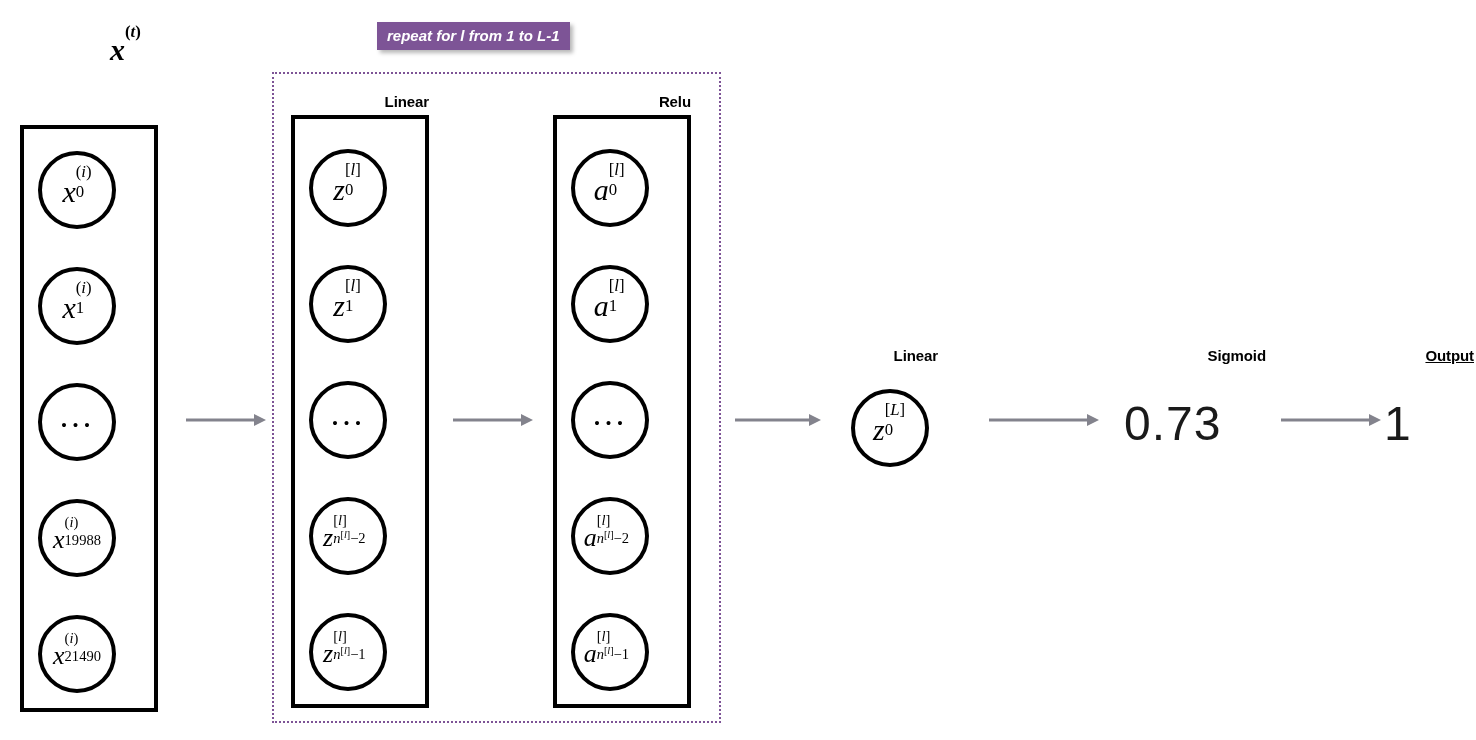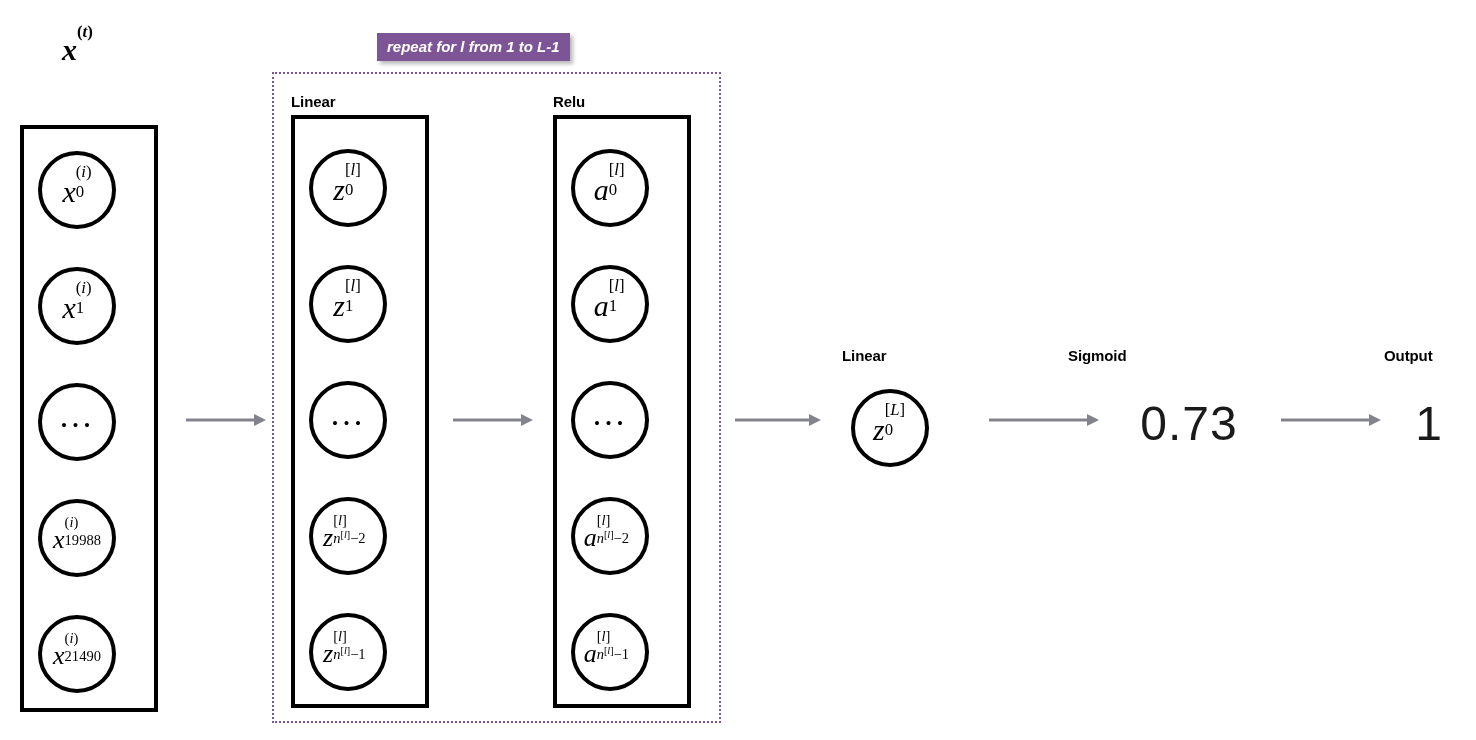--- a/index.html
+++ b/index.html
@@ -15,21 +15,21 @@
 
   
   .abs { position: absolute; }
 
   
   .sec-label {
     font-family: "Liberation Sans", sans-serif;
     font-weight: bold;
     font-size: 15px;
     color: #000;
-    text-align: left;
+    text-align: right;
     white-space: nowrap;
     letter-spacing: -0.1px;
   }
 
   
   .layer-box {
     border: 4px solid #000;
     background: #fff;
     box-sizing: border-box;
   }
@@ -102,20 +102,21 @@
   }
 
   
   .xt-title {
     font-family: "Liberation Serif", serif;
     font-style: italic;
     font-weight: bold;
     font-size: 30px;
     color: #000;
     white-space: nowrap;
+    margin-left: 48px;
   }
 
   
   .repeat-banner {
     background: #7d5496;
     color: #ffffff;
     font-family: "Liberation Sans", sans-serif;
     font-style: italic;
     font-weight: bold;
     font-size: 15px;
@@ -152,21 +153,20 @@
     border-bottom: 6px solid transparent;
     border-left: 12px solid #83838d;
   }
 
   
   .scalar {
     font-family: "Liberation Sans", sans-serif;
     font-weight: 300;
     font-size: 48px;
     color: #1a1a1a;
-    text-align: center;
     white-space: nowrap;
     letter-spacing: 1px;
   }
 </style>
 </head>
 <body>
 
 <div id="canvas">
 
   <div class="abs xt-title" style="left:62px; top:33px;">
@@ -197,21 +197,21 @@
         <span class="v">x</span><span class="stack"><span class="sup-part">(<span class="v">i</span>)</span><span class="sub-part">21490</span><span class="spacer">12287</span></span>
       </span>
     </div>
   </div>
 
   <div class="arrow" style="left:186px; top:410px; width:80px; height:20px;">
     <span class="arrow-line" style="width:68px;"></span>
     <span class="arrow-head"></span>
   </div>
 
-  <div class="abs repeat-banner" style="left:377px; top:33px;">repeat for l from 1 to L-1</div>
+  <div class="abs repeat-banner" style="left:377px; top:22px;">repeat for l from 1 to L-1</div>
 
   <div class="abs dotted-box" style="left:272px; top:72px; width:449px; height:651px;"></div>
 
   <div class="abs sec-label" style="left:291px; top:93px; width:138px;">Linear</div>
 
   <div class="abs layer-box" style="left:291px; top:115px; width:138px; height:593px;">
     <div class="node" style="left:14px; top:30px; width:78px; height:78px;">
       <span class="node-inner">
         <span class="v">z</span><span class="stack"><span class="sup-part">[<span class="v">l</span>]</span><span class="sub-part">0</span><span class="spacer">[l]</span></span>
       </span>
@@ -280,26 +280,26 @@
     <span class="node-inner">
       <span class="v">z</span><span class="stack"><span class="sup-part">[<span class="v">L</span>]</span><span class="sub-part">0</span><span class="spacer">[L]</span></span>
     </span>
   </div>
 
   <div class="arrow" style="left:989px; top:410px; width:110px; height:20px;">
     <span class="arrow-line" style="width:98px;"></span>
     <span class="arrow-head"></span>
   </div>
 
-  <div class="abs sec-label" style="left:1068px; top:347px; width:130px;">Sigmoid</div>
+  <div class="abs sec-label" style="left:1136px; top:347px; width:130px;">Sigmoid</div>
 
   <div class="abs scalar" style="left:1124px; top:396px; width:130px;">0.73</div>
 
   <div class="arrow" style="left:1281px; top:410px; width:100px; height:20px;">
     <span class="arrow-line" style="width:88px;"></span>
     <span class="arrow-head"></span>
   </div>
 
-  <div class="abs sec-label" style="left:1384px; top:347px; width:90px;">Output</div>
+  <div class="abs sec-label" style="left:1384px; top:347px; width:90px;text-decoration:underline;">Output</div>
 
   <div class="abs scalar" style="left:1384px; top:396px; width:90px;">1</div>
 
 </div>
 
 </body></html>

